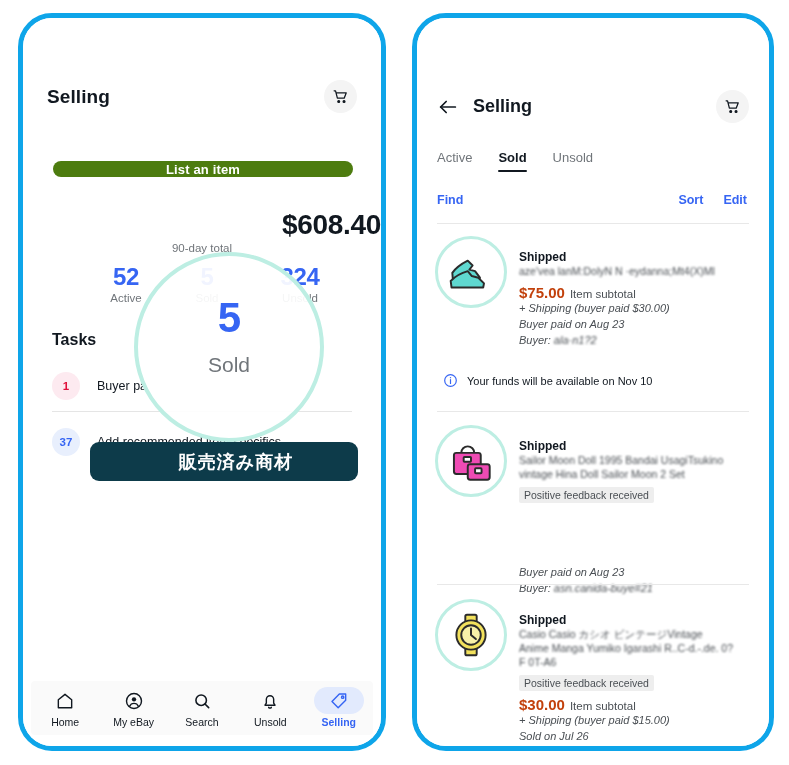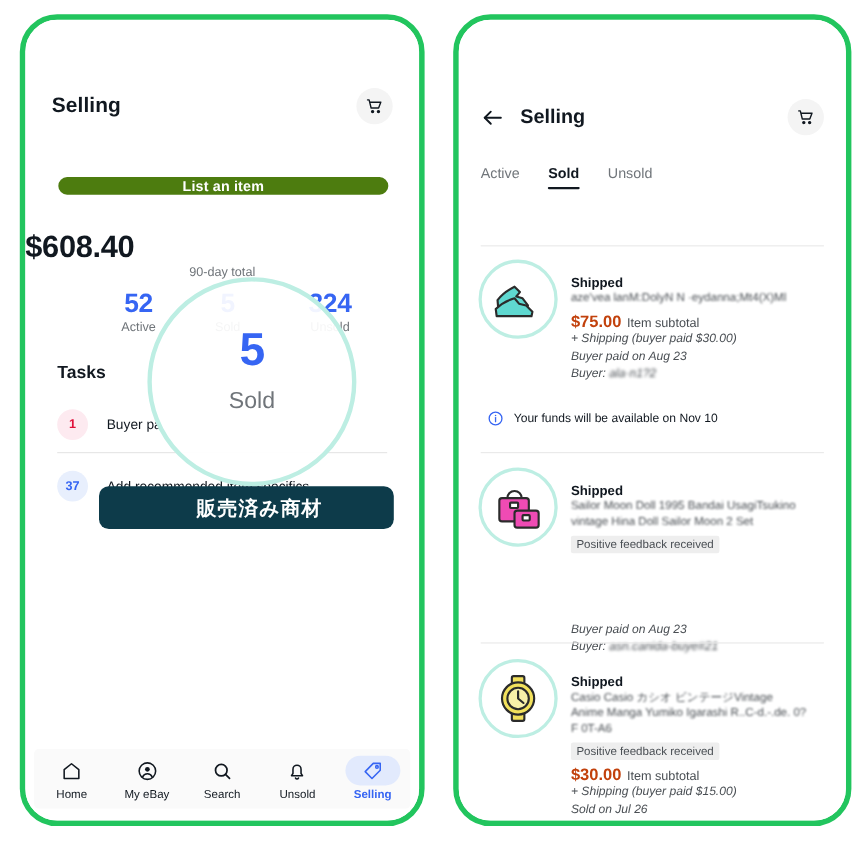--- a/index.html
+++ b/index.html
@@ -8,21 +8,21 @@
     background: #ffffff;
     font-family: "Liberation Sans", sans-serif;
     overflow: hidden;
   }
   .stage { position: relative; width: 789px; height: 765px; }
 
   
   .phone {
     position: absolute;
     background: #ffffff;
-    border: 5px solid #22c55e;
+    border: 5px solid #0ea5e9;
     border-radius: 34px;
     overflow: hidden;
   }
   #phone-left  { left: 18px;  top: 13px; width: 368px; height: 738px; }
   #phone-right { left: 412px; top: 13px; width: 362px; height: 738px; }
 
   .screen { position: relative; width: 100%; height: 100%; background:#fff; overflow:hidden; }
 
   
   .l-header {
@@ -38,21 +38,21 @@
   .cart-btn svg { width: 17px; height: 17px; }
 
   .list-btn {
     position: absolute; left: 30px; top: 143px; width: 300px; height: 16px;
     background: #4d7c0f; border-radius: 19px;
     display: flex; align-items: center; justify-content: center;
     color: #fff; font-size: 13px; font-weight: bold; letter-spacing: .15px;
   }
 
   .total-amt {
-    position: absolute; top: 191px; width: 100%; text-align: left;
+    position: absolute; top: 191px; width: 100%; text-align: right;
     font-size: 28px; font-weight: bold; color: #111820; letter-spacing: -.3px;
   }
   .total-sub {
     position: absolute; top: 224px; width: 100%; text-align: center;
     font-size: 11.5px; color: #70757a;
   }
 
   .stat { position: absolute; text-align: center; width: 90px; }
   .stat .num { font-size: 24px; font-weight: bold; color: #3665f3; letter-spacing: -.3px; }
   .stat .lbl { font-size: 11.5px; color: #70757a; margin-top: 1px; }
@@ -329,20 +329,27 @@
           </svg>
         </div>
       </div>
 
       <div class="tabs">
         <div class="tab">Active</div>
         <div class="tab active">Sold</div>
         <div class="tab">Unsold</div>
       </div>
 
+      <div class="toolbar">
+        <div class="tool-link">Find</div>
+        <div class="tool-right">
+          <div class="tool-link">Sort</div>
+          <div class="tool-link">Edit</div>
+        </div>
+      </div>
 
       <div class="sep" style="top:205px"></div>
 
       <div class="listing" id="listing-0">
         <div class="thumb">
           <svg viewBox="0 0 64 64" fill="none" stroke="#2b2b2b" stroke-width="2.4" stroke-linejoin="round">
             <path d="M9 33c5-7 13-12 19-15l6 6-4 5 7 2 6 8-2 6H10z" fill="#5fd8d0"></path>
             <path d="M7 43c6-6 14-10 21-12l5 6 8 2 7 7-1 5H8z" fill="#5fd8d0"></path>
           </svg>
         </div>

